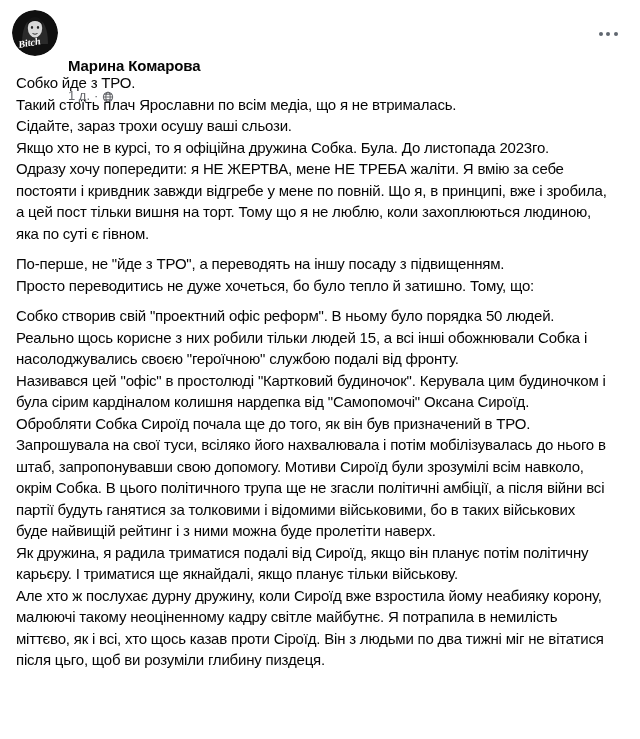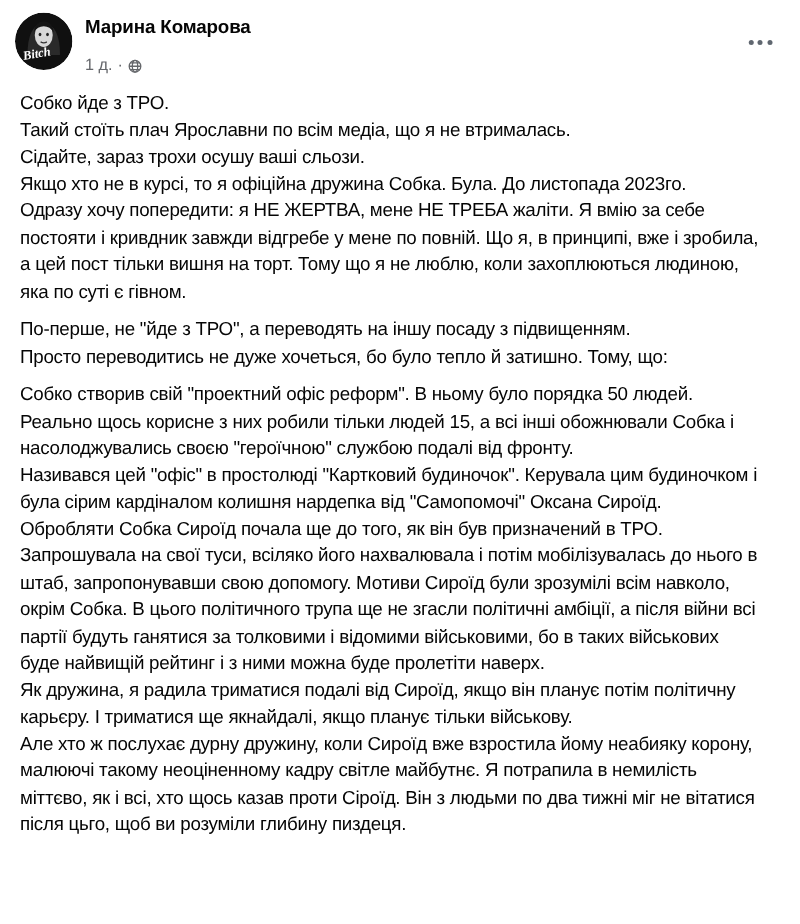--- a/index.html
+++ b/index.html
@@ -39,20 +39,21 @@
     margin-left: 10px;
     padding-top: 2px;
   }
   .author-name {
     font-size: 15px;
     font-weight: 700;
     color: #050505;
     line-height: 20px;
     letter-spacing: -0.1px;
     cursor: pointer;
+    margin-top: 44px;
   }
   .meta-row {
     display: flex;
     align-items: center;
     gap: 4px;
     color: #65676B;
     font-size: 13px;
     line-height: 18px;
     margin-top: 11px;
   }

